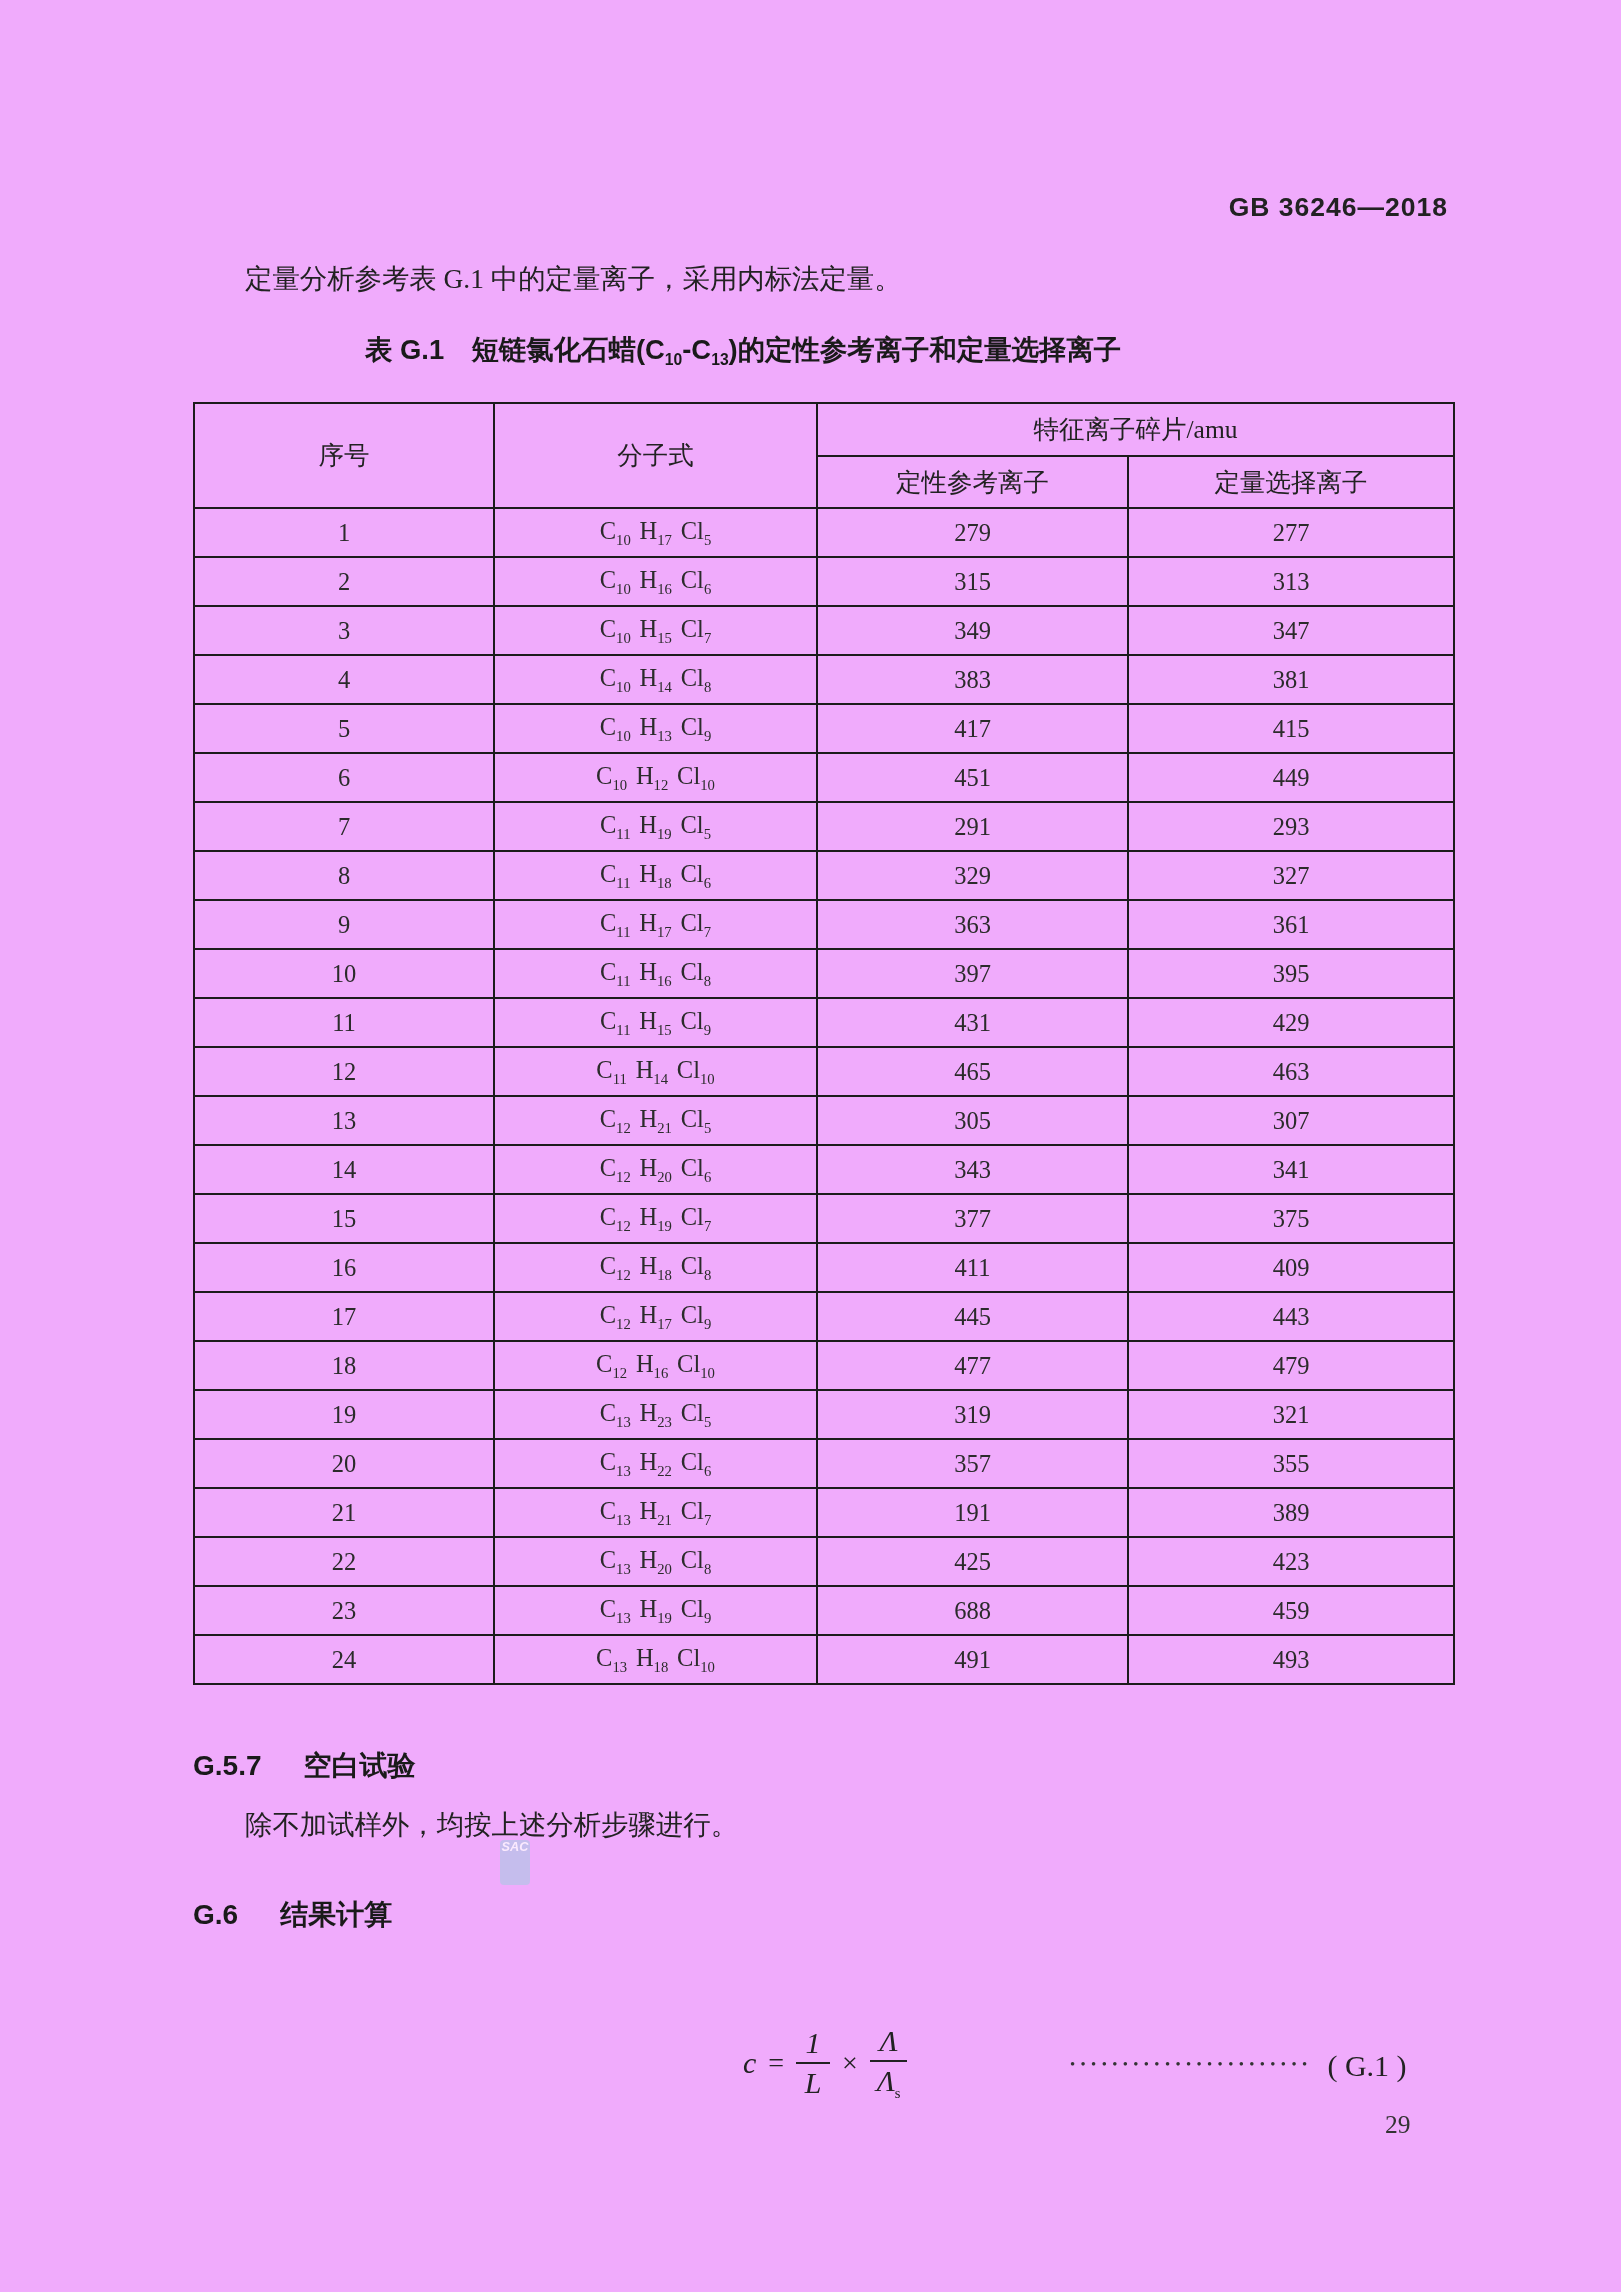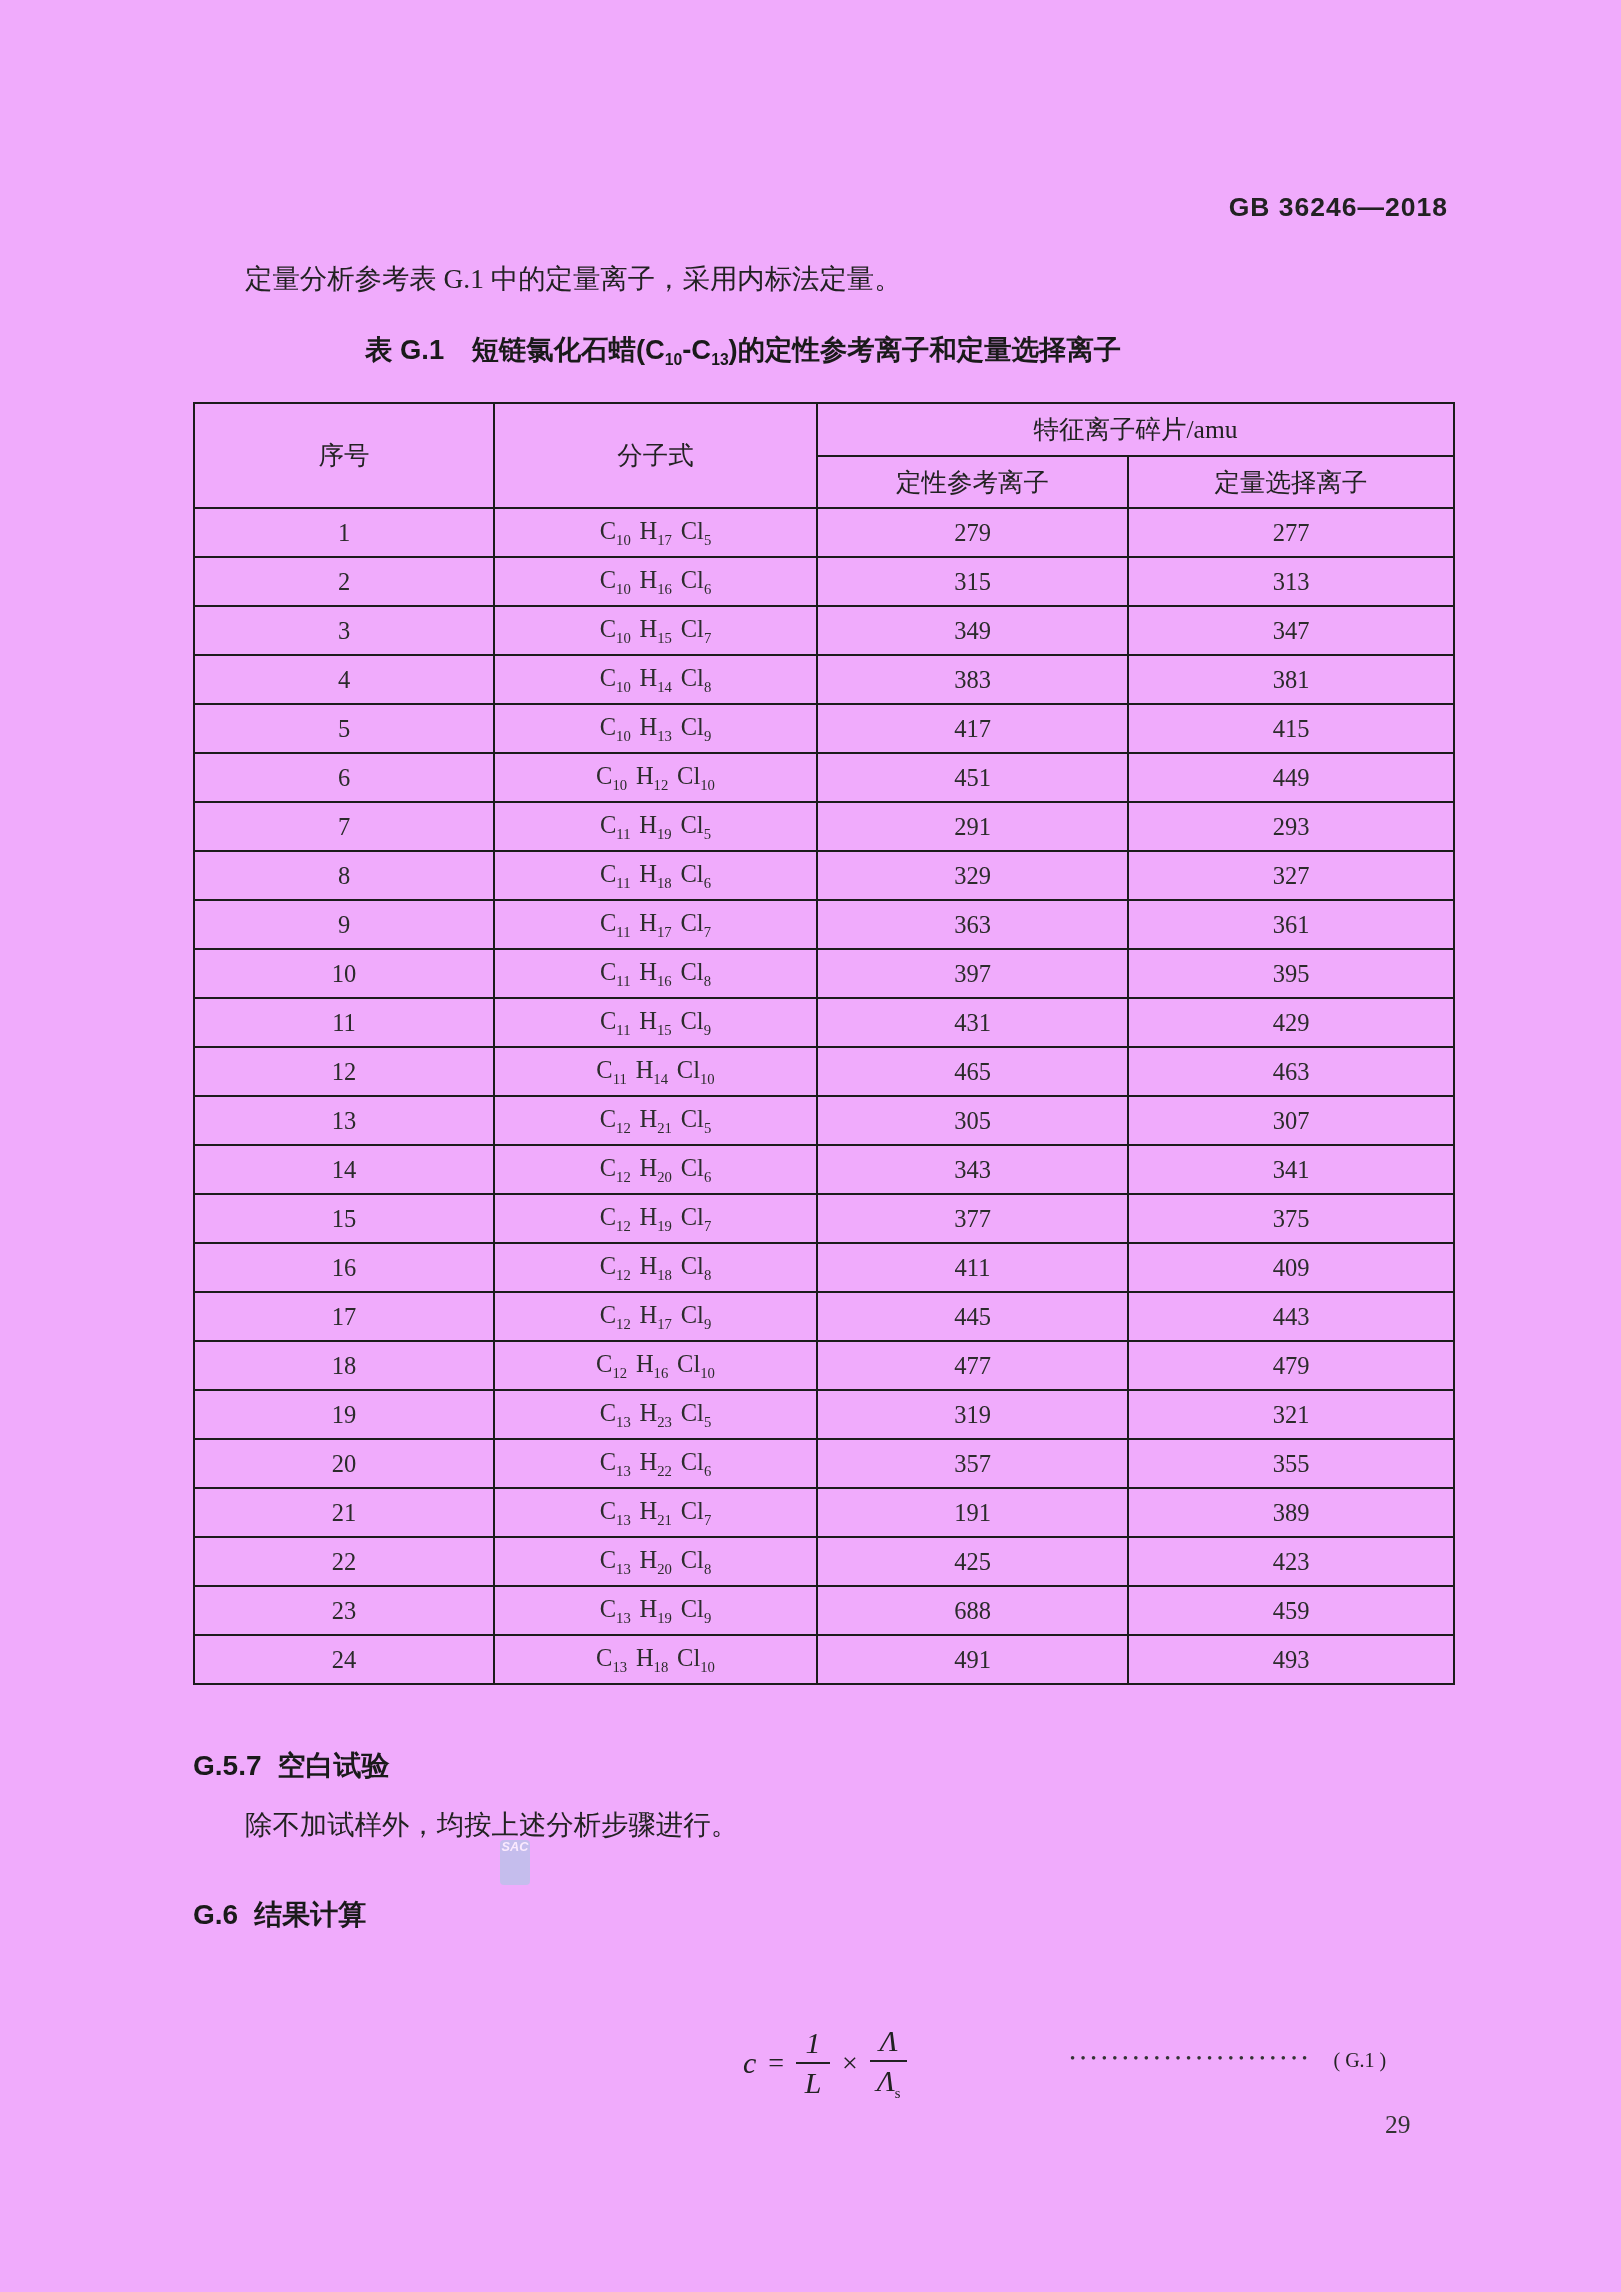--- a/index.html
+++ b/index.html
@@ -41,21 +41,21 @@
   tr.data-row td { font-size:24.5px; color:#2b2b2b; }
   td[data-name="cell-formula"] .el { display:inline-block; }
   td[data-name="cell-formula"] .gap { margin-left:8.8px;text-align:center; }
   td[data-name="cell-formula"] sub { font-size:14.7px; }
 
   .section-head {
     position:absolute; white-space:nowrap;
     font-family:"Liberation Sans","DejaVu Sans",sans-serif;
     font-weight:bold; font-size:28px; color:#1a1a1a;
   }
-  .section-head .gap-label { margin-right:16px; }
+  .section-head .gap-label { margin-right:42px; }
   .h-g57 { left:193px; top:1747px; }
   .h-g6  { left:193px; top:1896px; }
   .p-blank { left:245px; top:1809px; }
   .p-calc  { left:245px; top:1986px; }
 
   .watermark {
     position:absolute; left:500px; top:1840px; width:30px; height:45px;
     background:#b7c3e9; border-radius:3.9px; opacity:0.75;
     display:flex; align-items:flex-start; justify-content:center;
   }
@@ -73,21 +73,21 @@
   .frac { display:inline-flex; flex-direction:column; align-items:center; }
   .frac .num { padding:0 9.8px 2px 9.8px; border-bottom:2px solid #222; line-height:1.15; }
   .frac .den { padding-top:2px; line-height:1.15; }
   .frac sub { font-size:14.7px; font-style:normal; }
 
   .eq-ref {
     position:absolute; left:1070px; top:2049px; width:382px;
     display:flex; align-items:center; white-space:nowrap;
   }
   .eq-ref .dots { font-size:14.7px; letter-spacing:5.4px; color:#333; transform:translateY(-2px); }
-  .eq-ref .label { font-size:20px; color:#222; margin-left:21px; }
+  .eq-ref .label { font-size:30px; color:#222; margin-left:15px; }
 
   .page-num { position:absolute; left:1385px; top:2110px; font-size:25.5px; color:#333; }
 </style>
 </head>
 <body>
 
 <div class="page" data-name="document-page">
 
   <div class="std-code" data-name="standard-code">GB 36246—2018</div>
 

